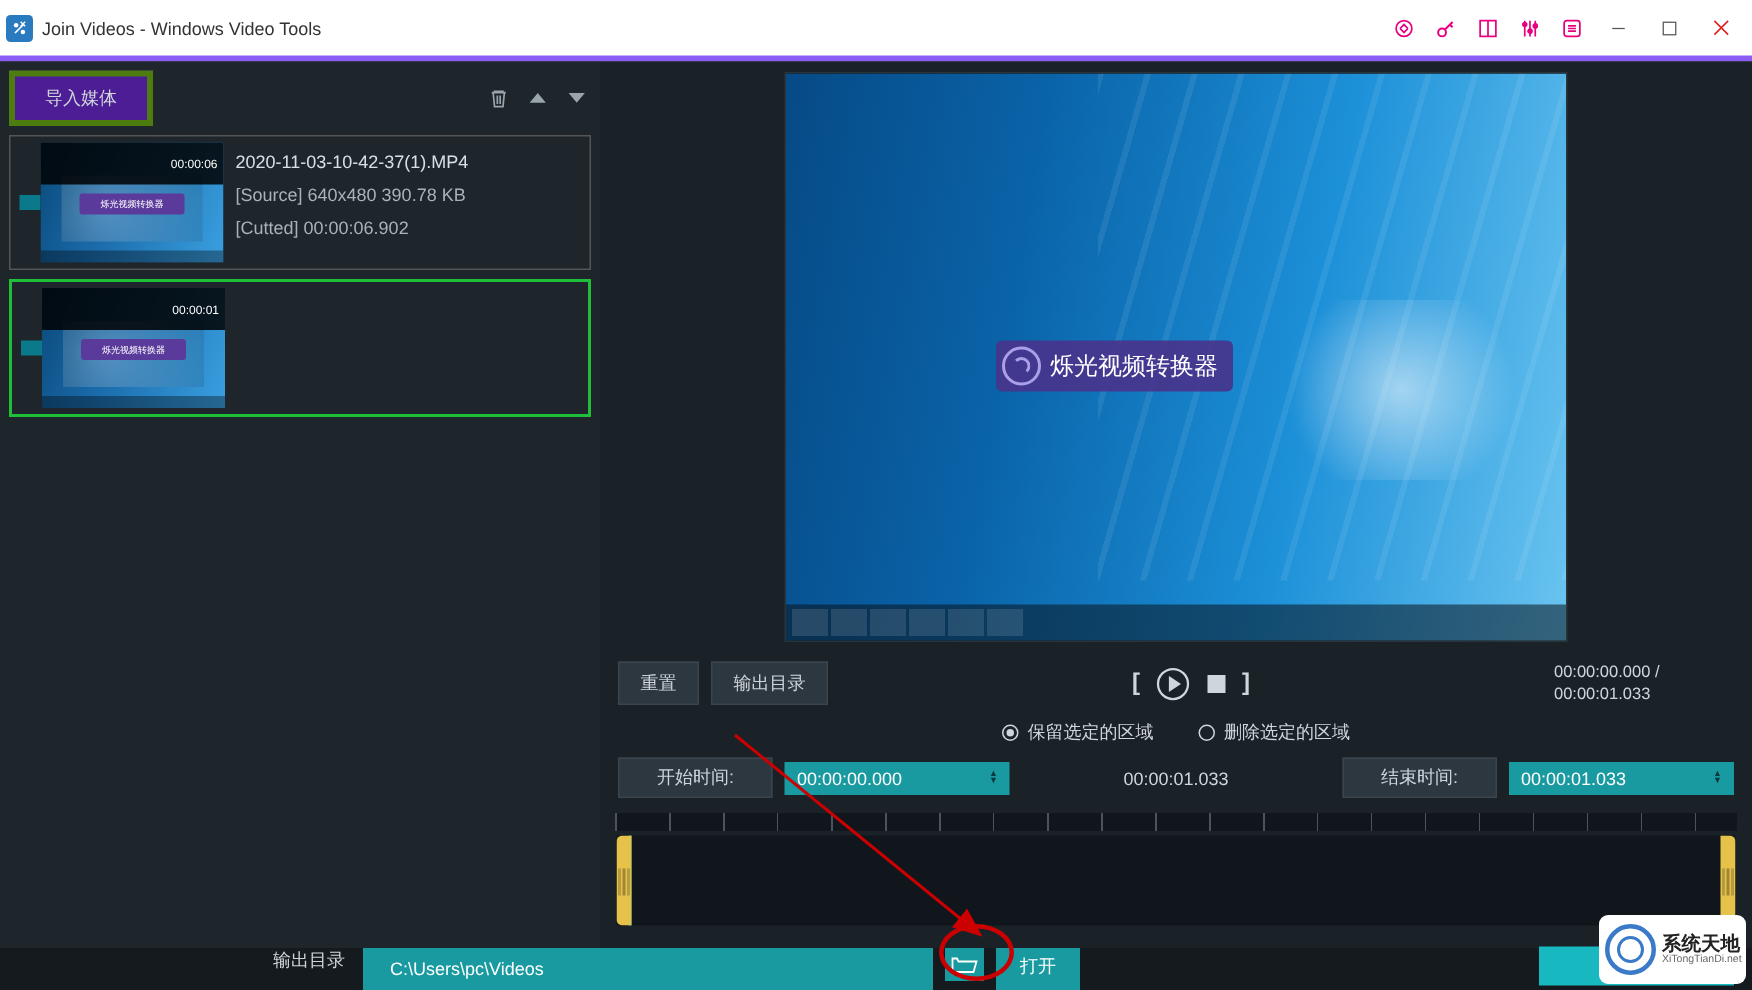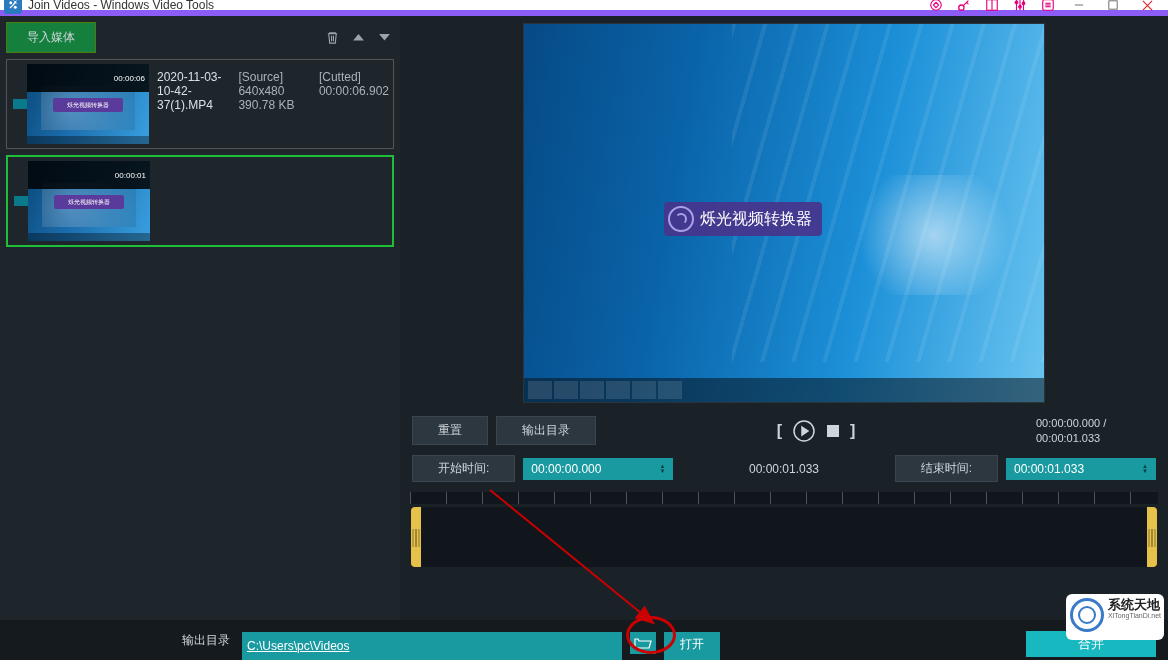--- a/index.html
+++ b/index.html
@@ -1,60 +1,60 @@
 <!DOCTYPE html>
 <html><head>
 <meta charset="utf-8">
 <style>
 * { margin:0; padding:0; box-sizing:border-box; font-family:"Microsoft YaHei","Segoe UI",sans-serif; }
 body { background:#151a1f; width:1168px; height:660px; overflow:hidden; position:relative; }
-.titlebar { height:16px; background:#fff; display:flex; align-items:center; padding:0 4px; border-bottom:6px solid #8b5cf6;text-align:center; }
+.titlebar { height:41px; background:#fff; display:flex; align-items:center; padding:0 4px; border-bottom:4px solid #8b5cf6;text-align:center; }
 .app-icon { width:18px; height:18px; background:#2a7abf; border-radius:3px; display:flex; align-items:center; justify-content:center; margin-right:6px; }
 .app-icon svg { width:12px; height:12px; }
 .title-text { font-size:12px; color:#333; flex:0 0 auto; }
 .title-spacer { flex:1; }
 .title-btn { width:28px; height:20px; display:flex; align-items:center; justify-content:center; color:#e6007e; cursor:pointer; }
 .title-btn svg { width:14px; height:14px; }
 .win-ctrl { width:34px; height:28px; display:flex; align-items:center; justify-content:center; color:#555; }
 .win-ctrl.close { color:#d22; }
 
 .app { display:flex; height:604px; background:#1e252b; }
 .sidebar { width:400px; background:#1e252b; display:flex; flex-direction:column; padding:6px 6px 0 6px; }
 .sidebar-top { display:flex; align-items:center; gap:6px; margin-bottom:6px; }
-.import-btn { background:#15803d; color:#cfd6db; font-size:12px; padding:6px 20px; border:1px solid #4d7c0f; cursor:pointer; }
+.import-btn { background:#4c1d95; color:#cfd6db; font-size:12px; padding:6px 20px; border:4px solid #4d7c0f; cursor:pointer; }
 .sidebar-top-spacer { flex:1; }
 .top-icon { width:20px; height:20px; color:#9aa4ac; display:flex; align-items:center; justify-content:center; cursor:pointer; }
 
 .clip { border:1px solid #555; margin-bottom:6px; padding:4px; display:flex; gap:8px; position:relative; }
 .clip.selected { border:2px solid #1fbf3a; }
 .clip-badge { position:absolute; left:6px; top:50%; transform:translateY(-50%); width:14px; height:10px; background:#0a7a8a; font-size:6px; color:#fff; display:flex; align-items:center; justify-content:center; }
 .thumb { width:122px; height:80px; position:relative; overflow:hidden; margin-left:16px; }
 .thumb-bg { position:absolute; inset:0; background:linear-gradient(110deg,#0a4a7a 0%,#1a6aaa 40%,#3aa0e0 100%); }
 .thumb-win { position:absolute; top:22px; left:14px; width:94px; height:44px; background:radial-gradient(circle at 30% 50%, rgba(255,255,255,.25), rgba(0,0,0,.1)); }
 .thumb-taskbar { position:absolute; bottom:0; left:0; right:0; height:8px; background:rgba(0,0,0,.35); }
 .thumb-logo { position:absolute; top:34px; left:26px; width:70px; height:14px; background:#5a3a9a; border-radius:2px; display:flex; align-items:center; justify-content:center; font-size:6px; color:#fff; }
 .thumb-hdr { position:absolute; top:0; left:0; right:0; height:28px; background:rgba(0,0,0,.85); color:#fff; font-size:8px; display:flex; align-items:center; justify-content:flex-end; padding:0 4px; }
-.clip-info { flex:1; display:flex; flex-direction:row; gap:8px; font-size:12px; color:#a8b2ba; padding-top:6px; }
+.clip-info { flex:1; display:flex; flex-direction:column; gap:8px; font-size:12px; color:#a8b2ba; padding-top:6px; }
 .clip-name { color:#d8e0e6; }
 
 .main { flex:1; background:#1a2228; display:flex; flex-direction:column; }
 .preview-wrap { flex:0 0 auto; padding:8px; }
 .preview { width:520px; height:378px; margin:0 auto; background:#000; position:relative; overflow:hidden; outline:1px solid #2a343b; }
 .preview-bg { position:absolute; inset:0; background:linear-gradient(100deg,#064a86 0%,#0a63a8 30%,#1c90d8 65%,#6ac4f0 100%); }
 .preview-sun { position:absolute; right:20px; top:40%; width:180px; height:120px; background:radial-gradient(circle,rgba(255,255,255,.55),rgba(255,255,255,0) 70%); }
 .preview-streaks { position:absolute; right:0; top:0; bottom:40px; width:60%; background:repeating-linear-gradient(106deg,rgba(255,255,255,.08) 0 4px,rgba(255,255,255,0) 4px 30px); }
 .preview-logo { position:absolute; top:178px; left:140px; height:34px; display:flex; align-items:center; background:rgba(72,52,140,.92); border-radius:4px; padding:0 10px 0 4px; gap:6px; }
 .preview-logo-icon { width:26px; height:26px; border:2px solid #aaa0e8; border-radius:50%; position:relative; }
 .preview-logo-icon::after { content:""; position:absolute; inset:5px; border:2px solid #aaa0e8; border-radius:50%; border-left-color:transparent; border-bottom-color:transparent; }
 .preview-logo-text { color:#fff; font-size:16px; font-weight:500; }
 .preview-taskbar { position:absolute; bottom:0; left:0; right:0; height:24px; background:rgba(10,20,30,.55); display:flex; align-items:center; padding-left:4px; gap:2px; }
 .tb-item { width:24px; height:18px; background:rgba(255,255,255,.12); }
 
 .ctrl-row { display:flex; align-items:center; padding:6px 12px; gap:8px; }
-.small-btn { background:#2d373f; border:1px solid #3a454e; color:#cfd6db; font-size:12px; padding:5px 25px; cursor:pointer; }
+.small-btn { background:#2d373f; border:1px solid #3a454e; color:#cfd6db; font-size:12px; padding:5px 14px; cursor:pointer; }
 .ctrl-spacer { flex:1; }
 .play-ctrl { display:flex; align-items:center; gap:10px; color:#cfd6db; }
 .play-ctrl-btn { cursor:pointer; display:flex; align-items:center; justify-content:center; }
 .time-disp { color:#cfd6db; font-size:11px; line-height:1.3; text-align:left; width:120px; }
 
 .mode-row { display:flex; align-items:center; justify-content:center; gap:30px; padding:4px 0; font-size:12px; color:#cfd6db; }
 .radio { display:flex; align-items:center; gap:6px; cursor:pointer; }
 .radio-dot { width:11px; height:11px; border-radius:50%; border:1px solid #cfd6db; display:inline-block; position:relative; }
 .radio-dot.checked::after { content:""; position:absolute; inset:2px; background:#cfd6db; border-radius:50%; }
 
@@ -70,28 +70,28 @@
 .track { height:62px; background:#10161b; border:1px solid #1a2228; position:relative; margin-top:2px; overflow:hidden; }
 .handle { position:absolute; top:0; bottom:0; width:10px; background:#e6c24a; cursor:ew-resize; }
 .handle.left { left:0; border-radius:4px 0 0 4px; }
 .handle.right { right:0; border-radius:0 4px 4px 0; }
 .handle::after { content:""; position:absolute; left:4px; top:22px; width:2px; height:18px; background:rgba(0,0,0,.3); box-shadow:-3px 0 rgba(0,0,0,.2),3px 0 rgba(0,0,0,.2); }
 .playhead { position:absolute; left:8px; top:-10px; bottom:-4px; width:2px; background:#18c0c8; }
 .playhead::before { content:""; position:absolute; top:0; left:-4px; width:10px; height:8px; background:#18c0c8; clip-path:polygon(0 0,100% 0,50% 100%); }
 
 .bottom-bar { position:absolute; left:0; right:0; bottom:0; height:28px; background:#151a1f; display:flex; padding:0 12px; gap:8px; font-size:12px; }
 .out-label { color:#cfd6db; margin-left:170px; margin-right:4px; }
-.out-path { flex:0 0 380px; background:#189aa0; color:#fff; padding:4px 5px; display:flex; align-items:center; position:relative;text-decoration:underline; }
+.out-path { flex:0 0 380px; background:#189aa0; color:#fff; padding:4px 18px; display:flex; align-items:center; position:relative; }
 .out-folder { width:26px; height:22px; display:flex; align-items:center; justify-content:center; background:#189aa0; color:#fff; position:relative; }
 .open-btn { background:#189aa0; color:#fff; padding:4px 16px; cursor:pointer; }
 .merge-btn { position:absolute; right:12px; bottom:3px; width:130px; height:26px; background:#18b8c0; color:#fff; font-size:13px; display:flex; align-items:center; justify-content:center; cursor:pointer; }
 
 .red-arrow { position:absolute; left:486px; top:486px; pointer-events:none; }
 .red-circle { position:absolute; left:626px; top:616px; width:50px; height:38px; border:3px solid #c00; border-radius:50%; pointer-events:none; }
-.watermark { position:absolute; right:4px; bottom:20px; width:98px; height:46px; background:#fff; border-radius:6px; display:flex; padding:4px; gap:4px; font-size:10px; pointer-events:none; }
+.watermark { position:absolute; right:4px; bottom:4px; width:98px; height:46px; background:#fff; border-radius:6px; display:flex; align-items:center; padding:4px; gap:4px; font-size:10px; pointer-events:none; }
 .wm-ring { width:34px; height:34px; border:3px solid #3a7ac8; border-radius:50%; position:relative; flex-shrink:0; }
 .wm-ring::after { content:""; position:absolute; inset:5px; border:2px solid #3a7ac8; border-radius:50%; }
 .wm-txt { display:flex; flex-direction:column; line-height:1.1; }
 .wm-cn { color:#222; font-size:13px; font-weight:bold; }
 .wm-en { color:#666; font-size:7px; }
 </style>
 </head>
 <body>
 
 <div class="titlebar">
@@ -253,20 +253,30 @@
           </span>
         <span class="play-ctrl-btn" style="font-size:16px;font-weight:bold;">]</span>
       </div>
       <div class="ctrl-spacer"></div>
       <div class="time-disp">
         <div>00:00:00.000 /</div>
         <div>00:00:01.033</div>
       </div>
     </div>
 
+    <div class="mode-row">
+      <label class="radio">
+          <span class="radio-dot checked"></span>
+          <span>保留选定的区域</span>
+        </label>
+      <label class="radio">
+          <span class="radio-dot"></span>
+          <span>删除选定的区域</span>
+        </label>
+    </div>
 
     <div class="time-row">
       <div class="time-label">开始时间:</div>
       <div class="time-input">
           <span>00:00:00.000</span>
           <span class="spinner">▲<br>▼</span>
         </div>
       <div class="time-center">00:00:01.033</div>
       <div class="time-label">结束时间:</div>
       <div class="time-input">

